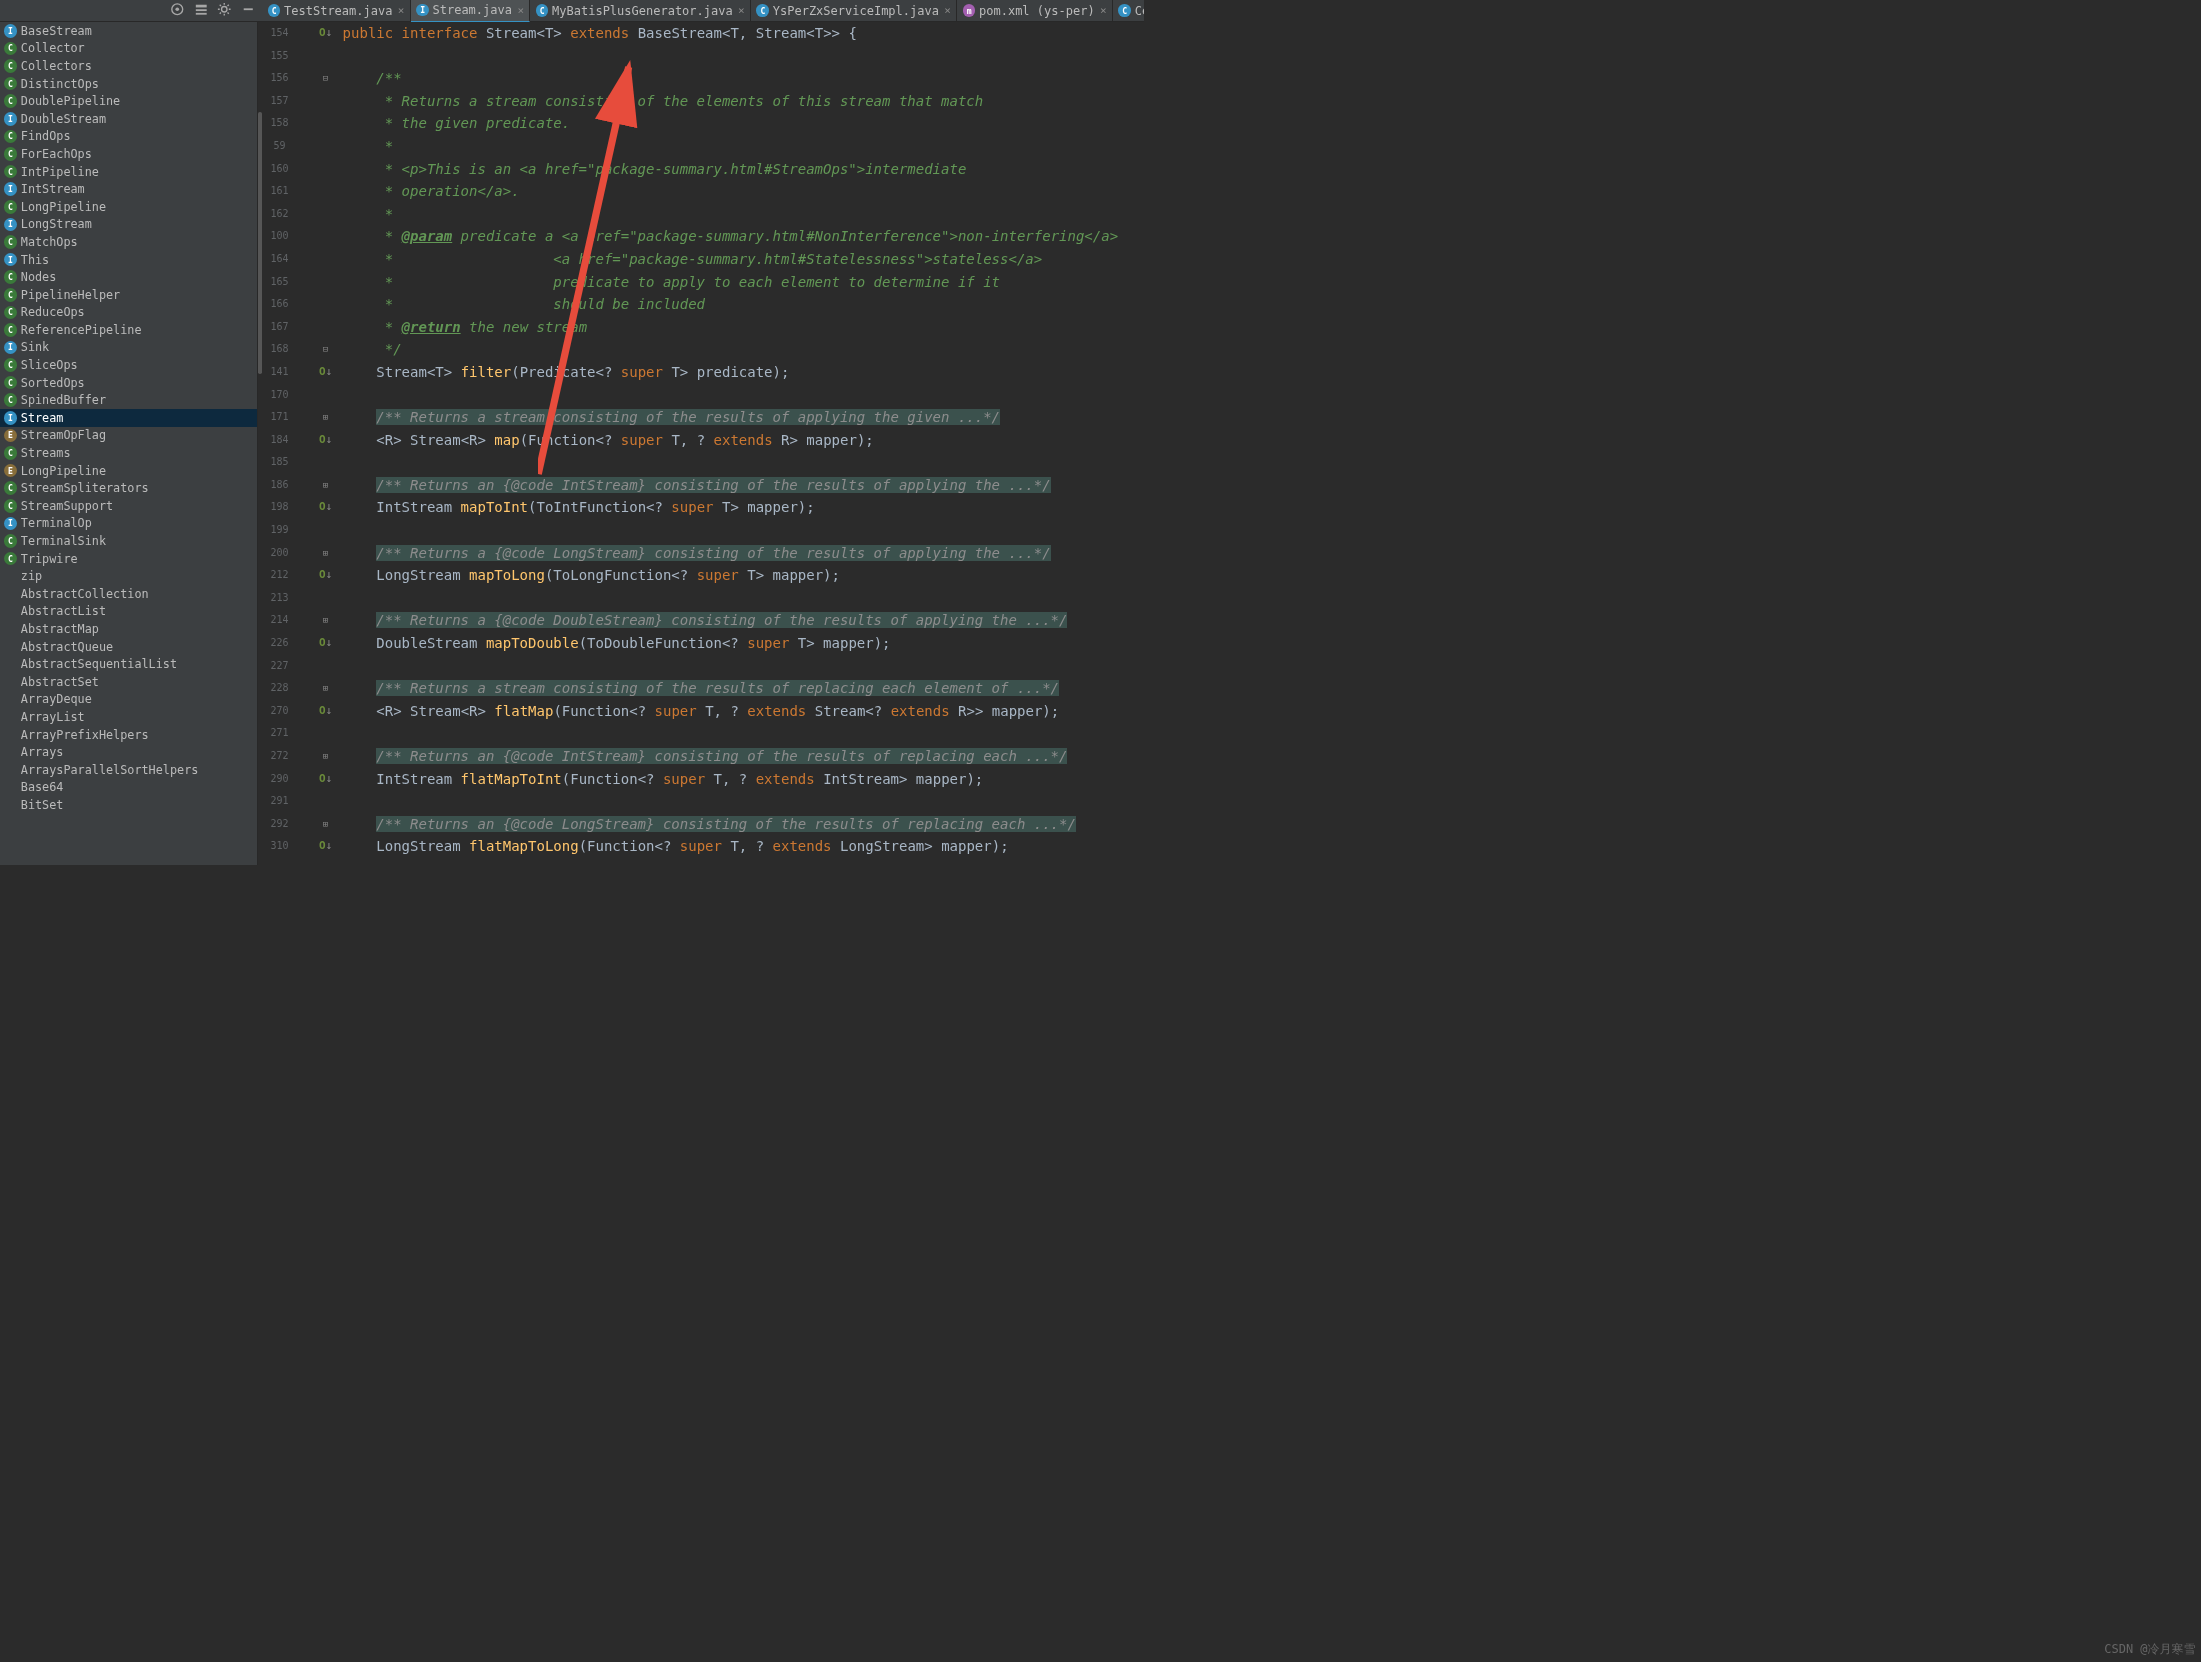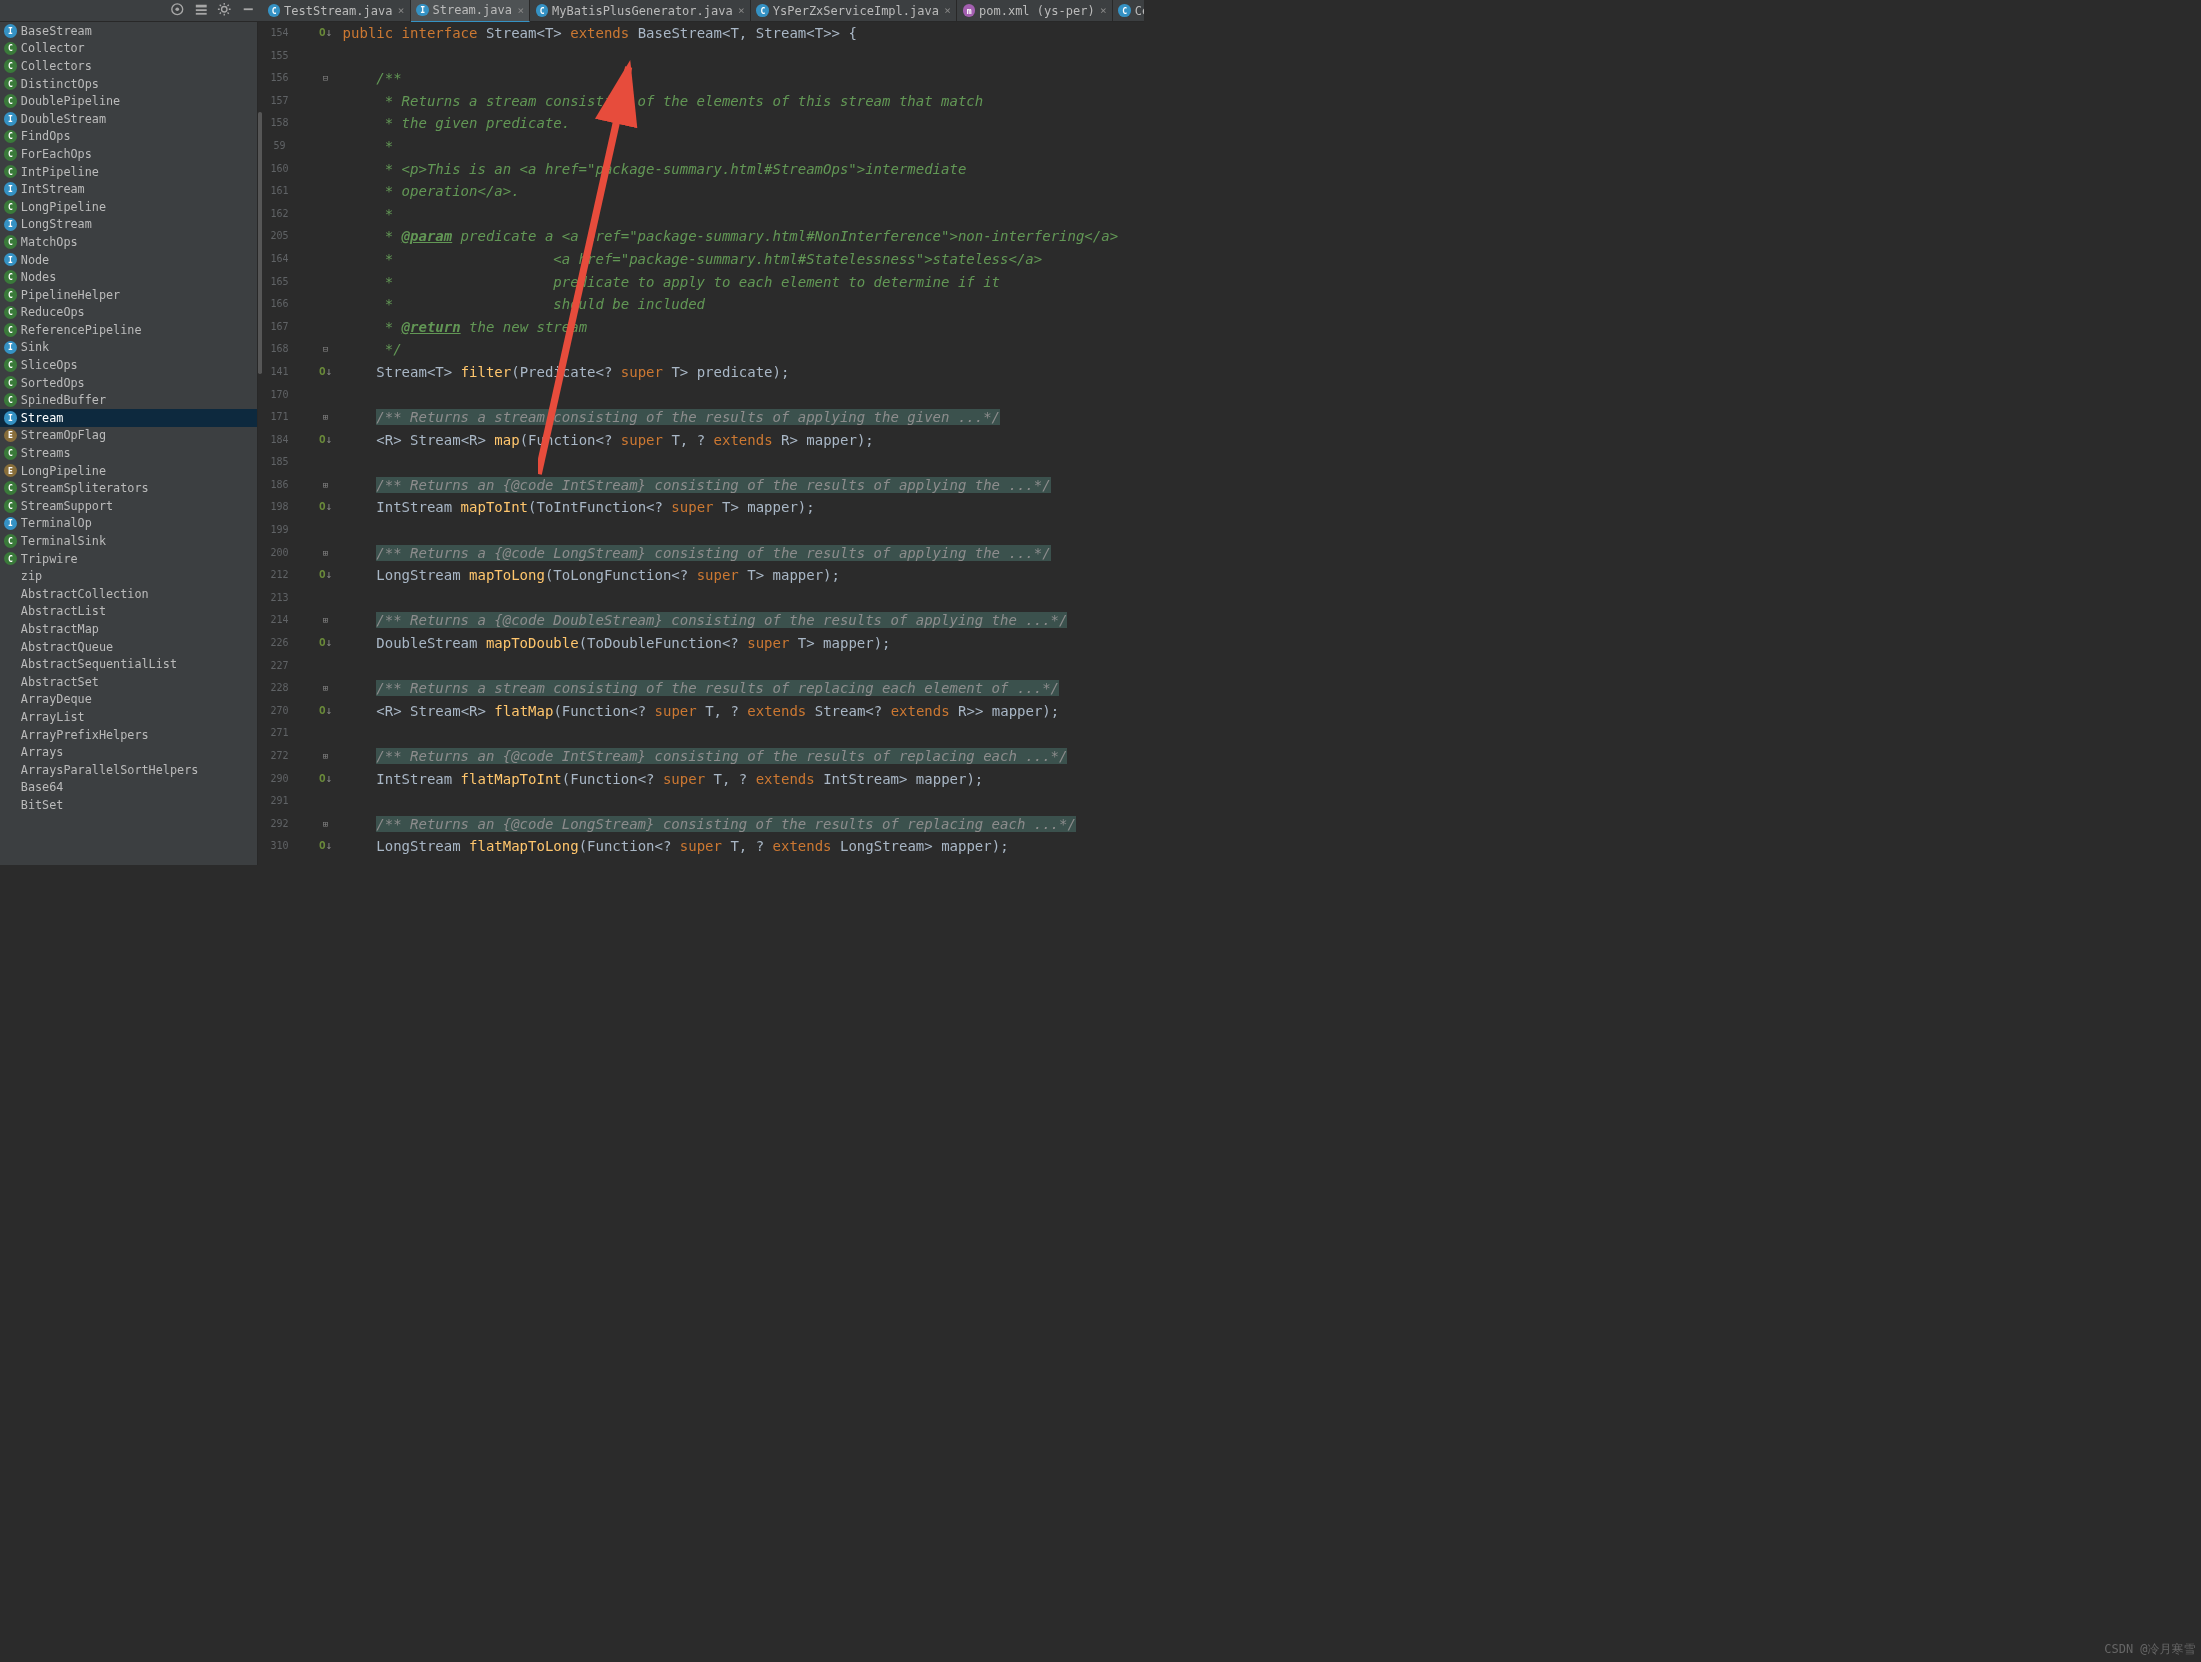--- a/index.html
+++ b/index.html
@@ -146,21 +146,21 @@
         <div class="side-item">
           <span class="si-ic i">I</span>
           <span>LongStream</span>
         </div>
         <div class="side-item">
           <span class="si-ic c">C</span>
           <span>MatchOps</span>
         </div>
         <div class="side-item">
           <span class="si-ic i">I</span>
-          <span>Node</span>
+          <span>This</span>
         </div>
         <div class="side-item">
           <span class="si-ic c">C</span>
           <span>Nodes</span>
         </div>
         <div class="side-item">
           <span class="si-ic c">C</span>
           <span>PipelineHelper</span>
         </div>
         <div class="side-item">
@@ -285,21 +285,21 @@
       <div class="gutter" id="gutter">
           <div>154</div>
           <div>155</div>
           <div>156</div>
           <div>157</div>
           <div>158</div>
           <div>59</div>
           <div>160</div>
           <div>161</div>
           <div>162</div>
-          <div>205</div>
+          <div>100</div>
           <div>164</div>
           <div>165</div>
           <div>166</div>
           <div>167</div>
           <div>168</div>
           <div>141</div>
           <div>170</div>
           <div>171</div>
           <div>184</div>
           <div>185</div>

